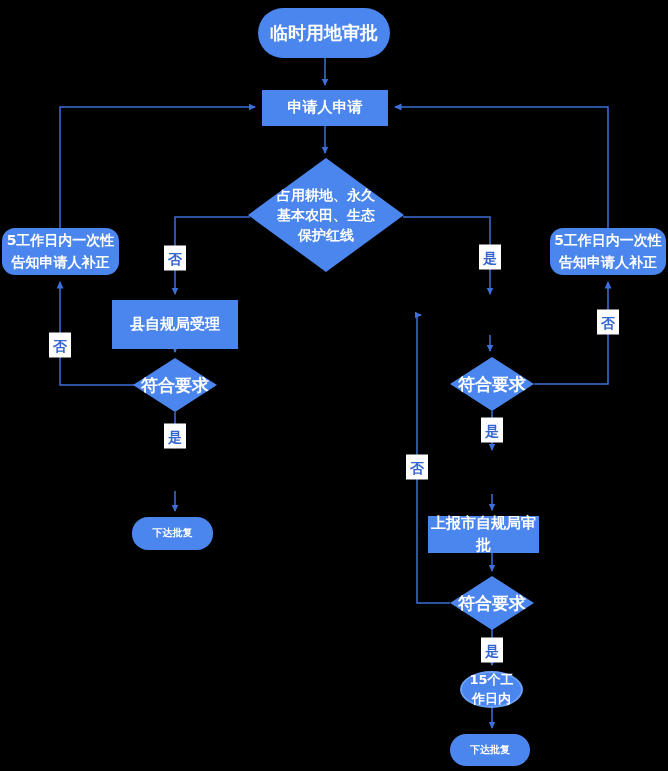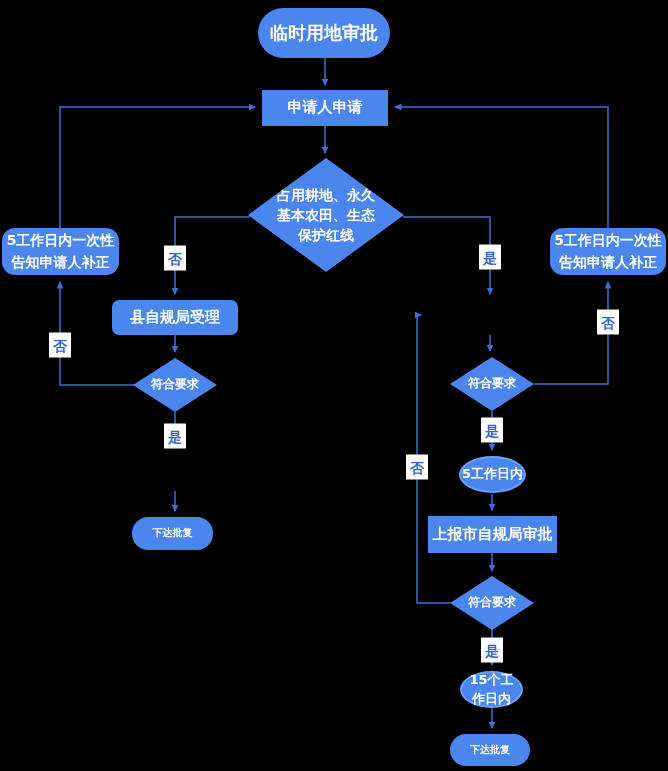--- a/index.html
+++ b/index.html
@@ -11,21 +11,21 @@
   .edges{position:absolute;left:0;top:0;width:668px;height:771px;}
   .node{
     position:absolute;display:flex;align-items:center;justify-content:center;
     text-align:center;color:#fff;font-weight:bold;background:#4b85ee;
     box-sizing:border-box;line-height:1.45;
   }
   .rect{font-size:15px;}
   .rect.small{font-size:14px;border-radius:13px;}
   .stadium{border-radius:26px;font-size:18px;}
   .stadium.small{border-radius:16px;font-size:10px;}
-  .diamond{clip-path:polygon(50% 0,100% 50%,50% 100%,0 50%);font-size:12px;}
+  .diamond{clip-path:polygon(50% 0,100% 50%,50% 100%,0 50%);font-size:17px;}
   .diamond.big{font-size:14px;}
   .ellipse{border-radius:50%;border:2px solid #6ba2f7;font-size:13px;line-height:1.4;}
   .node .txt{display:block;}
   .edge-label{
     position:absolute;background:#fff;color:#3566d0;font-weight:bold;font-size:14px;
     width:22px;height:25px;display:flex;align-items:center;justify-content:center;
     transform:translate(-50%,-50%);line-height:1;
   }
 </style>
 </head>
@@ -68,21 +68,21 @@
   </div>
 
   <div class="node diamond big" style="left:248px;top:158px;width:156px;height:114px;">
     <span class="txt" style="width:106px;">占用耕地、永久基本农田、生态保护红线</span>
   </div>
 
   <div class="node rect small" style="left:2px;top:228px;width:117px;height:47px;line-height:1.55;">
     <span class="txt" style="width:114px;">5工作日内一次性告知申请人补正</span>
   </div>
 
-  <div class="node rect" style="left:112px;top:300px;width:126px;height:35px;border-radius:7px;">
+  <div class="node rect" style="left:112px;top:300px;width:126px;height:49px;">
     <span class="txt">县自规局受理</span>
   </div>
 
   <div class="node diamond" style="left:133px;top:358px;width:84px;height:54px;">
     <span class="txt">符合要求</span>
   </div>
 
 
   <div class="node stadium small" style="left:132px;top:517px;width:81px;height:33px;">
     <span class="txt">下达批复</span>
@@ -90,25 +90,22 @@
 
   <div class="node rect small" style="left:550px;top:228px;width:116px;height:47px;line-height:1.55;">
     <span class="txt" style="width:114px;">5工作日内一次性告知申请人补正</span>
   </div>
 
 
   <div class="node diamond" style="left:450px;top:357px;width:84px;height:54px;">
     <span class="txt">符合要求</span>
   </div>
 
-  <div class="node ellipse" style="left:459px;top:456px;width:67px;height:37px;">
-    <span class="txt">5工作日内</span>
-  </div>
 
-  <div class="node rect" style="left:428px;top:516px;width:129px;height:37px;">
+  <div class="node rect" style="left:428px;top:516px;width:111px;height:37px;">
     <span class="txt">上报市自规局审批</span>
   </div>
 
   <div class="node diamond" style="left:450px;top:576px;width:84px;height:54px;">
     <span class="txt">符合要求</span>
   </div>
 
   <div class="node ellipse" style="left:460px;top:671px;width:63px;height:37px;">
     <span class="txt" style="width:56px;">15个工作日内</span>
   </div>

